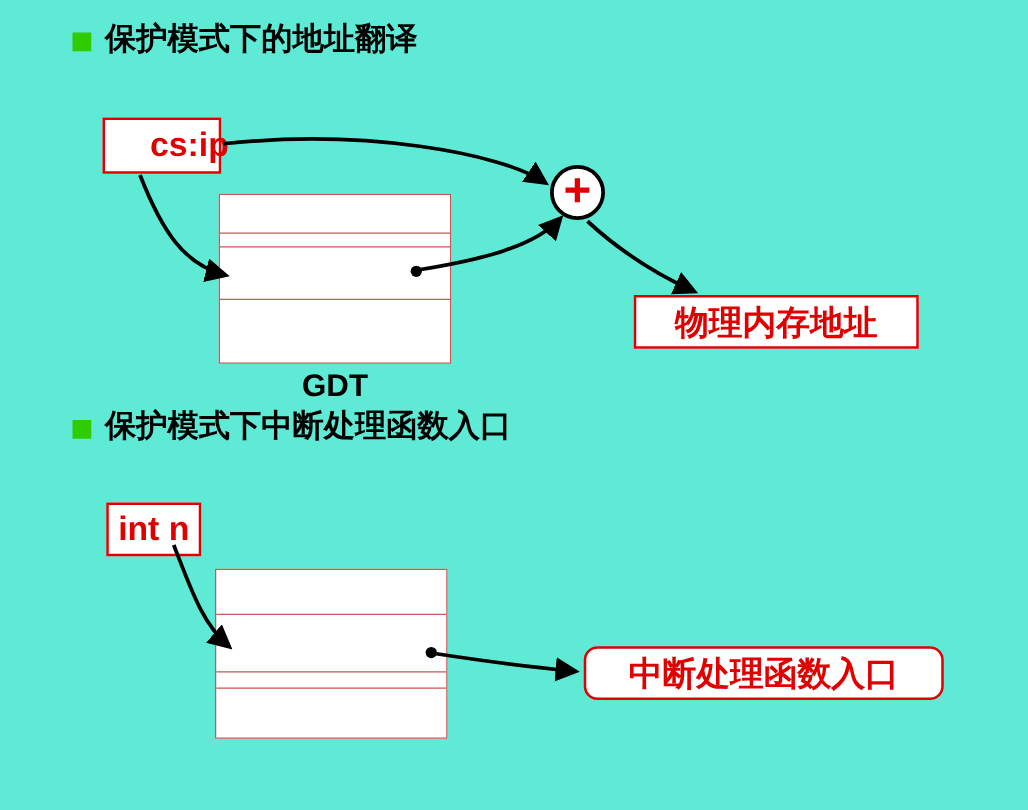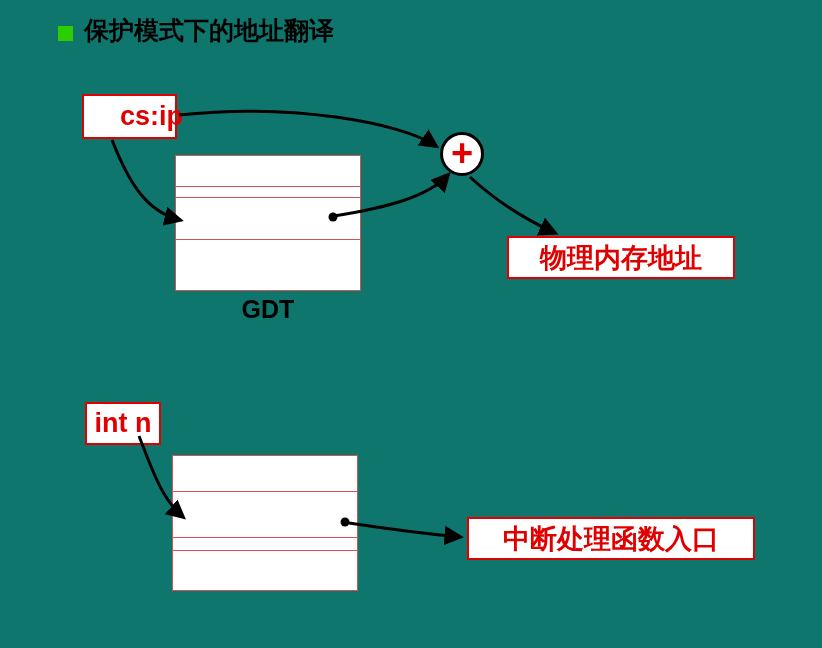--- a/index.html
+++ b/index.html
@@ -5,21 +5,21 @@
   html, body {
     margin: 0;
     padding: 0;
     background: #ffffff;
     font-family: "Liberation Sans", sans-serif;
   }
   .slide {
     position: relative;
     width: 822px;
     height: 648px;
-    background: #0f766e;
+    background: #5eead4;
     overflow: hidden;
   }
   .heading {
     position: absolute;
     display: flex;
     align-items: center;
     gap: 11px;
   }
   .bullet {
     width: 15px;
@@ -119,32 +119,36 @@
   <div class="table-caption" style="left:175px; top:295px; width:186px;">GDT</div>
 
   <div class="plus-circle" style="left:440px; top:132px;">
     <span>+</span>
   </div>
 
   <div class="red-box cn-label" style="left:507px; top:236px; width:228px; height:43px;">
     <span>物理内存地址</span>
   </div>
 
+  <div class="heading" style="left:58px; top:324px;">
+    <div class="bullet"></div>
+    <div class="heading-text">保护模式下中断处理函数入口</div>
+  </div>
 
   <div class="red-box code-label" style="left:85px; top:392px; width:76px; height:43px;margin-top:10px;">
     <span>int n</span>
   </div>
 
   <div class="desc-table" style="left:172px; top:455px; width:186px; height:136px;">
     <div class="row-line" style="top:35px;"></div>
     <div class="row-line" style="top:81px;"></div>
     <div class="row-line" style="top:94px;"></div>
   </div>
 
-  <div class="red-box cn-label" style="left:467px; top:517px; width:288px; height:43px;">
+  <div class="red-box cn-label" style="left:467px; top:517px; width:288px; height:43px;border-radius:11px;">
     <span>中断处理函数入口</span>
   </div>
 
   <svg class="arrows" viewBox="0 0 822 648">
     <defs>
       <marker id="ah" viewBox="0 0 10 10" refX="8" refY="5" markerWidth="6.5" markerHeight="6.5" orient="auto-start-reverse">
         <path d="M0,0 L10,5 L0,10 z" fill="#000000"></path>
       </marker>
     </defs>
 

